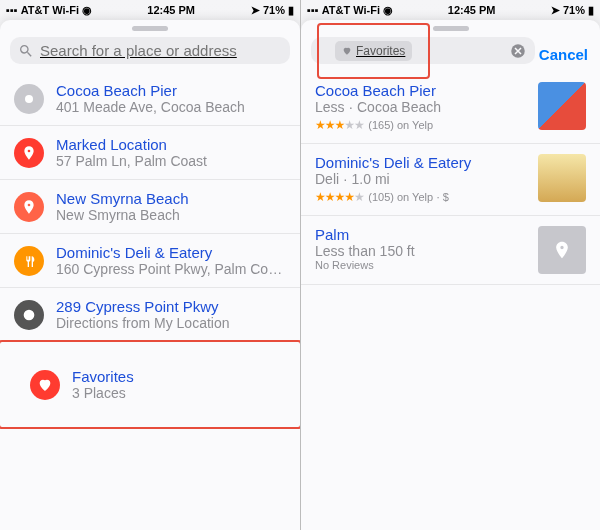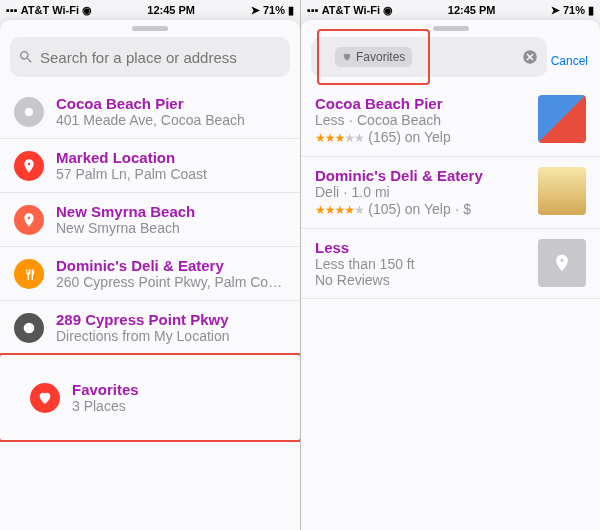--- a/index.html
+++ b/index.html
@@ -3,44 +3,44 @@
 <meta charset="utf-8">
 <style>
 *{margin:0;padding:0;box-sizing:border-box;font-family:-apple-system,"Helvetica Neue",sans-serif;}
 body{width:600px;height:530px;background:#ddd;display:flex;}
 .screen{width:300px;height:530px;background:linear-gradient(#f5f5f7,#ececef);position:relative;overflow:hidden;}
 .screen+.screen{border-left:1px solid #bbb;}
 .status{height:20px;display:flex;align-items:center;justify-content:space-between;padding:0 6px;font-size:11px;font-weight:600;color:#000;}
 .status .left,.status .right{display:flex;align-items:center;gap:3px;}
 .drawer{position:absolute;top:20px;left:0;right:0;bottom:0;background:#fafafc;border-top-left-radius:10px;border-top-right-radius:10px;box-shadow:0 -2px 10px rgba(0,0,0,.1);}
 .grabber{width:36px;height:5px;background:#c7c7cc;border-radius:3px;margin:6px auto;}
-.search{margin:4px 10px 8px;background:rgba(142,142,147,.12);border-radius:10px;height:40px;display:flex;align-items:center;padding:0 8px;gap:6px;}
+.search{margin:4px 10px 8px;background:rgba(142,142,147,.12);border-radius:10px;height:27px;display:flex;align-items:center;padding:0 8px;gap:6px;text-decoration:underline;}
 .search input{border:none;background:none;outline:none;flex:1;font-size:15px;color:#8e8e93;}
 .search-icon{width:16px;height:16px;}
 .chip{background:rgba(142,142,147,.2);border-radius:5px;padding:3px 7px;display:flex;align-items:center;gap:4px;font-size:12px;color:#555;}
 .chip svg{width:10px;height:10px;fill:#8e8e93;}
 .clear{width:18px;height:18px;}
-.cancel{margin:8px 10px 0 4px;color:#007aff;font-size:12px;}
+.cancel{margin:8px 10px 0 4px;color:#007aff;font-size:15px;font-weight:bold;}
 .topbar{display:flex;align-items:center;margin:4px 2px 8px 10px;}
 .topbar .search{margin:0;flex:1;}
 .highlight{border:2px solid #e74c3c;border-radius:4px;margin:-2px;padding:16px;}
 .list{}
 .row{display:flex;align-items:center;padding:10px 14px;border-bottom:1px solid rgba(0,0,0,.08);gap:12px;}
 .iconwrap{width:30px;height:30px;border-radius:15px;display:flex;align-items:center;justify-content:center;flex-shrink:0;}
 .i-gray{background:#c7c7cc;}.i-pin{background:#ff3b30;}.i-pin2{background:#ff6347;}.i-food{background:#ff9500;}.i-dir{background:#555;}.i-heart{background:#ff3b30;}
 .iconwrap svg{width:16px;height:16px;fill:#fff;}
 .rowtext{flex:1;min-width:0;}
-.title{font-size:15px;font-weight:700;color:#a21caf;white-space:nowrap;overflow:hidden;text-overflow:ellipsis;}
+.title{font-size:15px;font-weight:400;color:#1d4ed8;white-space:nowrap;overflow:hidden;text-overflow:ellipsis;}
 .sub{font-size:14px;color:#8e8e93;white-space:nowrap;overflow:hidden;text-overflow:ellipsis;}
 .resrow{display:flex;padding:10px 14px;border-bottom:1px solid rgba(0,0,0,.08);gap:10px;}
 .resrow .rowtext{flex:1;}
 .resrow .title{font-size:15px;}
 .stars{color:#ff9500;font-size:12px;letter-spacing:-1px;}
 .stars .dim{color:#c7c7cc;}
-.meta{font-size:14px;color:#8e8e93;}
+.meta{font-size:11px;color:#8e8e93;}
 .thumb{width:48px;height:48px;border-radius:4px;background:#ccc;flex-shrink:0;display:flex;align-items:center;justify-content:center;}
 .thumb.home{background:#c7c7cc;}
 .thumb.photo1{background:linear-gradient(135deg,#4a90e2 0%,#4a90e2 50%,#e74c3c 50%,#e74c3c 100%);}
 .thumb.photo2{background:linear-gradient(#f5e6a8,#d4a854);}
 .chip-wrap{display:inline-block;}
 </style>
 </head>
 <body>
 
 <div class="screen">
@@ -100,21 +100,21 @@
           </div>
       </div>
       <div class="row">
         <div class="iconwrap i-food">
             <svg viewBox="0 0 24 24">
               <path d="M8 5v6c0 1 1 2 2 2v8h2v-8c1 0 2-1 2-2V5h-2v5h-1V5h-1v5H9V5H8zm8 0v16h2v-8c1 0 2-1 2-3 0-2-1-5-4-5z"></path>
             </svg>
           </div>
         <div class="rowtext">
             <div class="title">Dominic's Deli &amp; Eatery</div>
-            <div class="sub">260 Cypress Point Pkwy, Palm Coast</div>
+            <div class="sub">160 Cypress Point Pkwy, Palm Coast</div>
           </div>
       </div>
       <div class="row">
         <div class="iconwrap i-dir">
             <svg viewBox="0 0 24 24">
               <path d="M12 4a8 8 0 100 16 8 8 0 000-16zm1 12l4-4-4-4v3H8v2h5v3z"></path>
             </svg>
           </div>
         <div class="rowtext">
             <div class="title">289 Cypress Point Pkwy</div>
@@ -184,21 +184,21 @@
       <div class="resrow">
         <div class="rowtext">
           <div class="title">Dominic's Deli &amp; Eatery</div>
           <div class="sub">Deli · 1.0 mi</div>
           <div><span class="stars">★★★★<span class="dim">★</span></span> <span class="meta">(105) on Yelp · $</span></div>
         </div>
         <div class="thumb photo2"></div>
       </div>
       <div class="resrow">
         <div class="rowtext">
-          <div class="title">Less</div>
+          <div class="title">Palm</div>
           <div class="sub">Less than 150 ft</div>
           <div class="meta">No Reviews</div>
         </div>
         <div class="thumb home">
             <svg width="20" height="20" viewBox="0 0 24 24" fill="#fff">
               <path d="M12 2C8 2 5 5 5 9c0 5 7 13 7 13s7-8 7-13c0-4-3-7-7-7zm0 9a2 2 0 110-4 2 2 0 010 4z"></path>
             </svg>
           </div>
       </div>
     </div>

